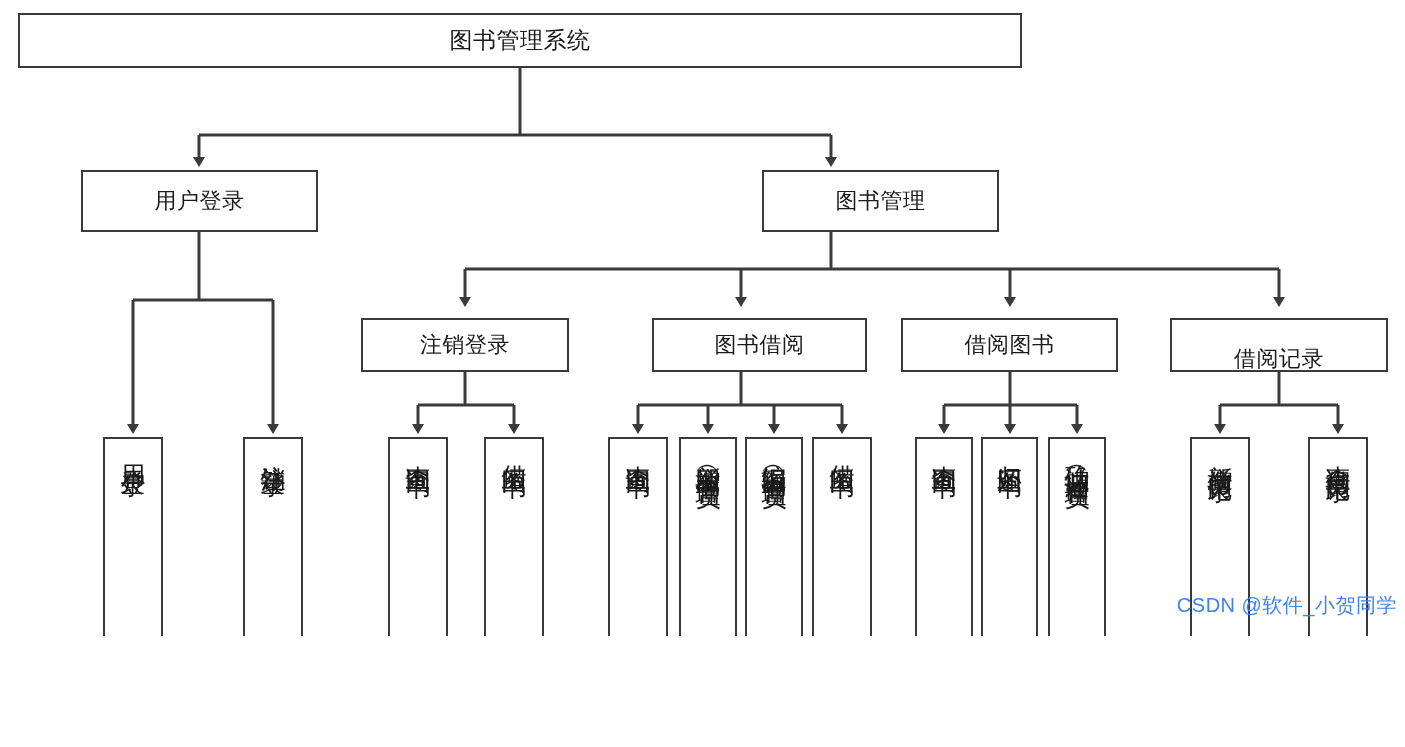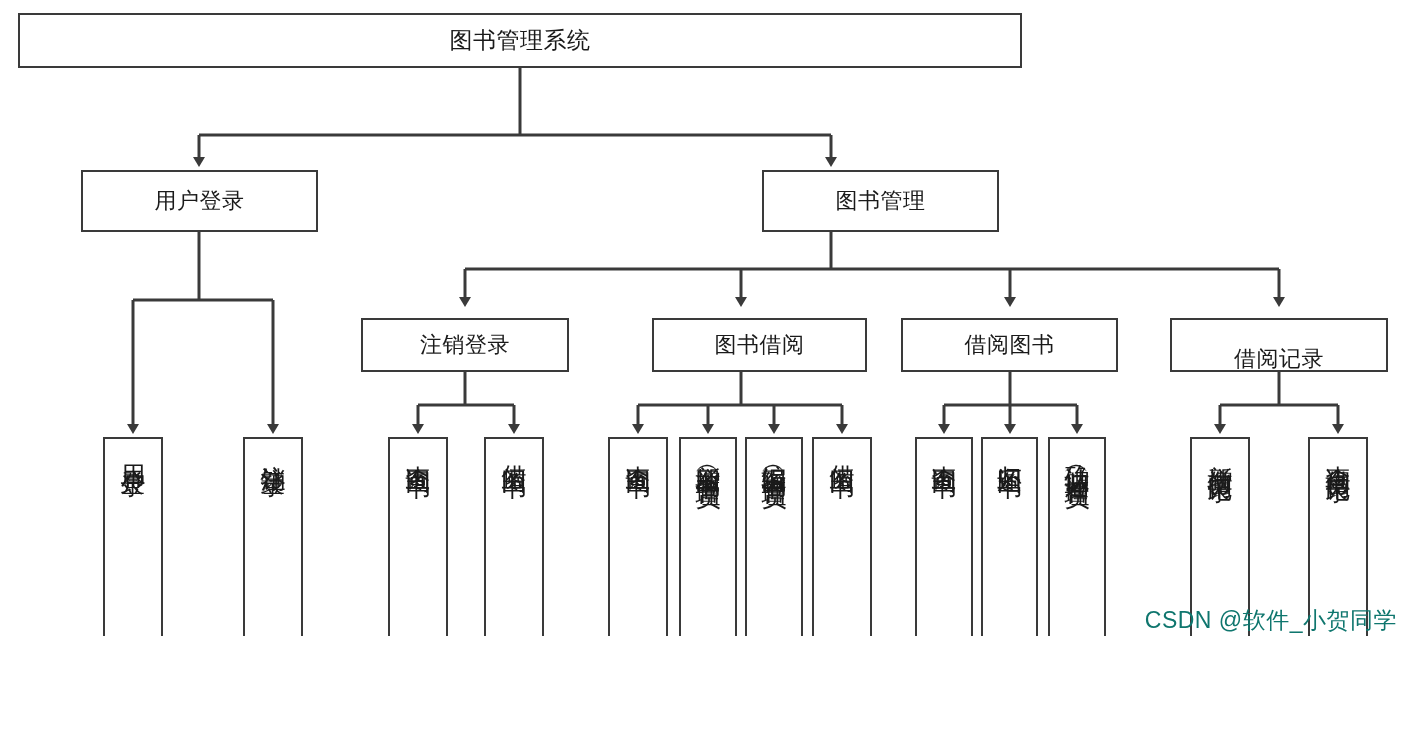--- a/index.html
+++ b/index.html
@@ -57,23 +57,23 @@
     writing-mode: vertical-rl;
     text-orientation: upright;
     font-size: 25px;
     line-height: 1.0;
     letter-spacing: 3px;
     white-space: nowrap;
   }
   .watermark {
     position: absolute;
     right: 8px;
-    bottom: 0;
-    font-size: 23px;
-    color: #0f766e;
+    bottom: 17px;
+    font-size: 20px;
+    color: #3b82f6;
     letter-spacing: 0.5px;
     white-space: nowrap;
     user-select: none;
   }
 </style>
 </head>
 <body>
 
 <div id="diagram-root">
 

